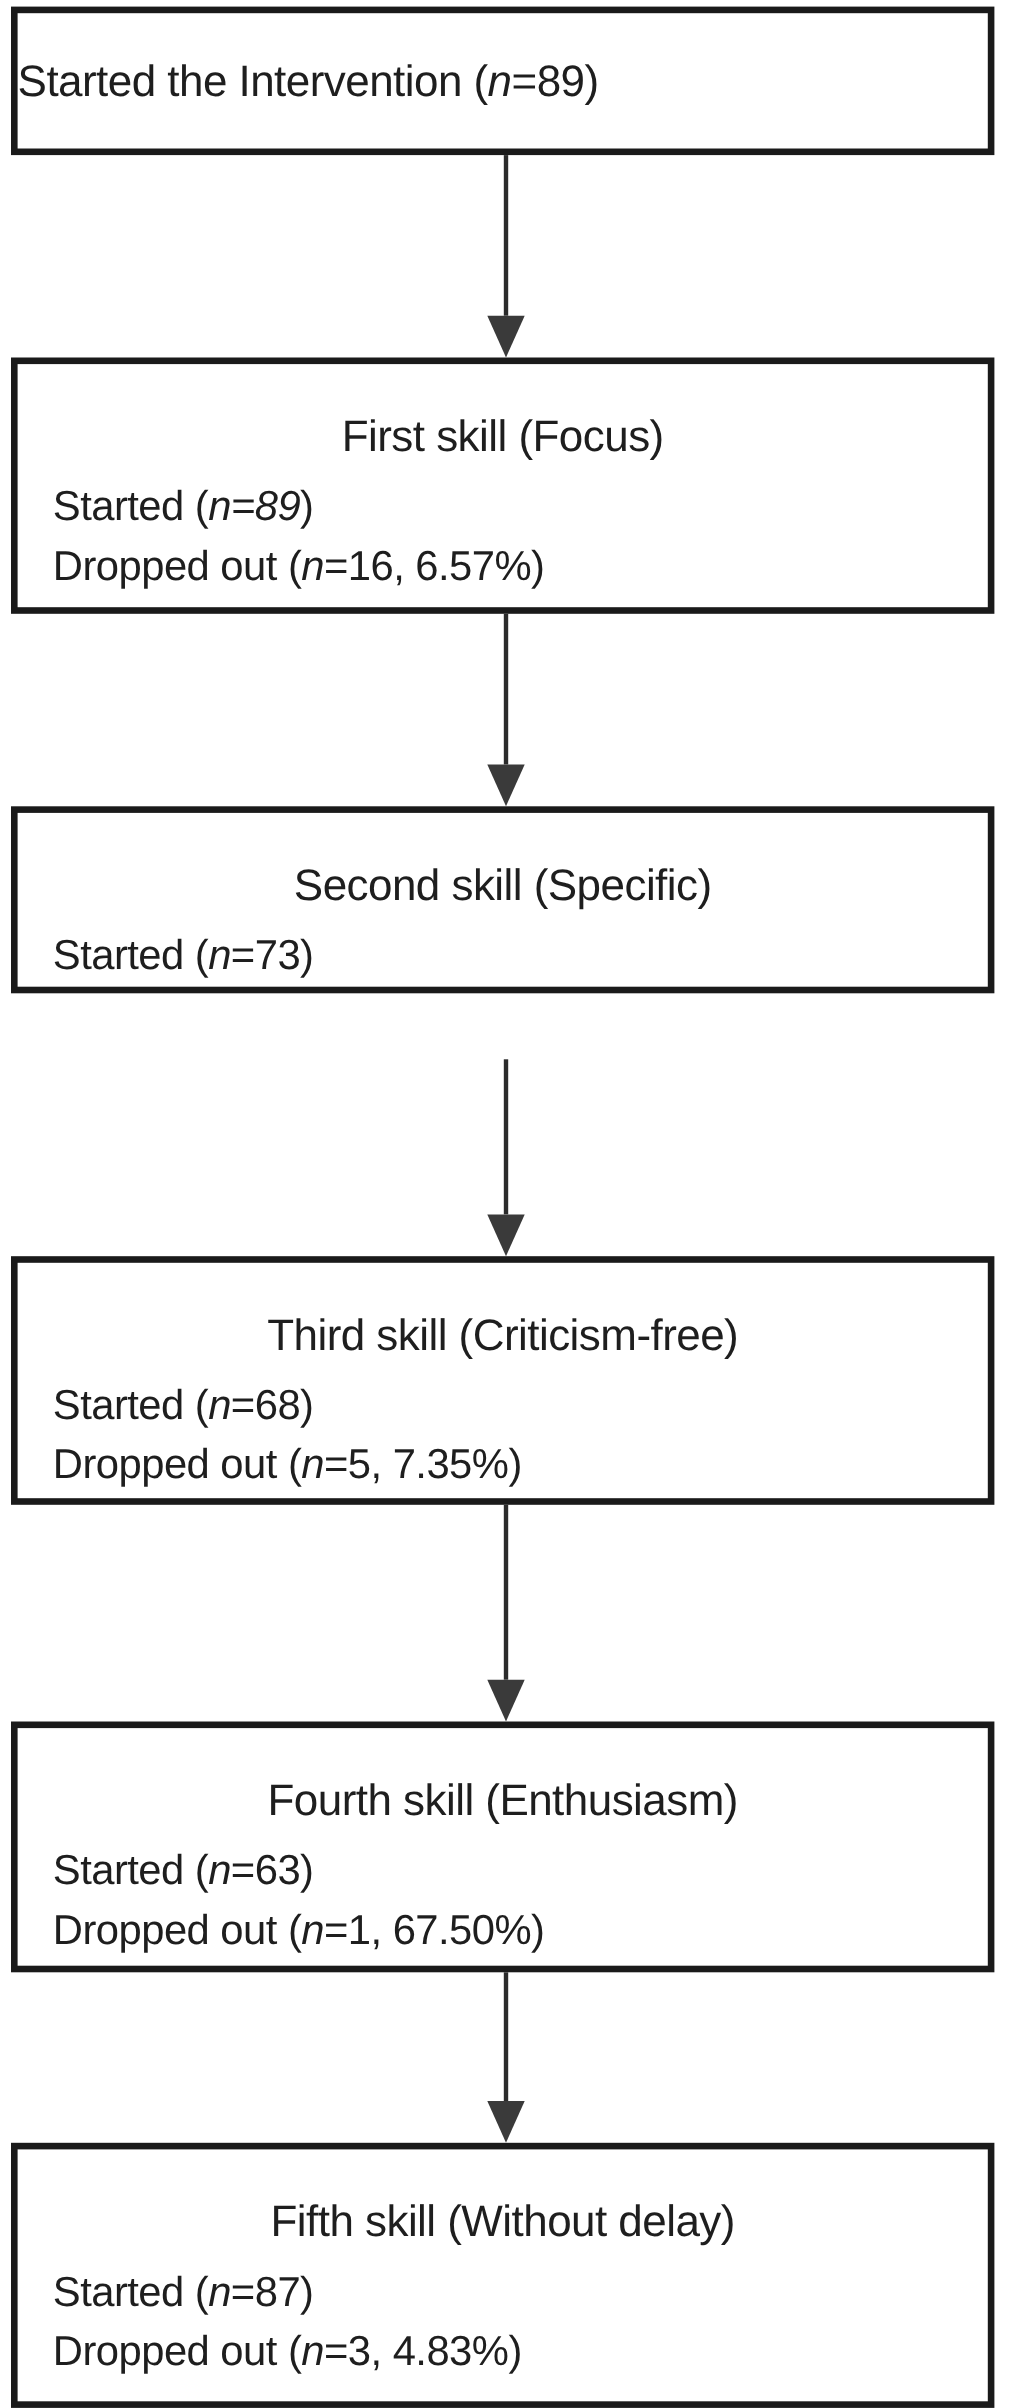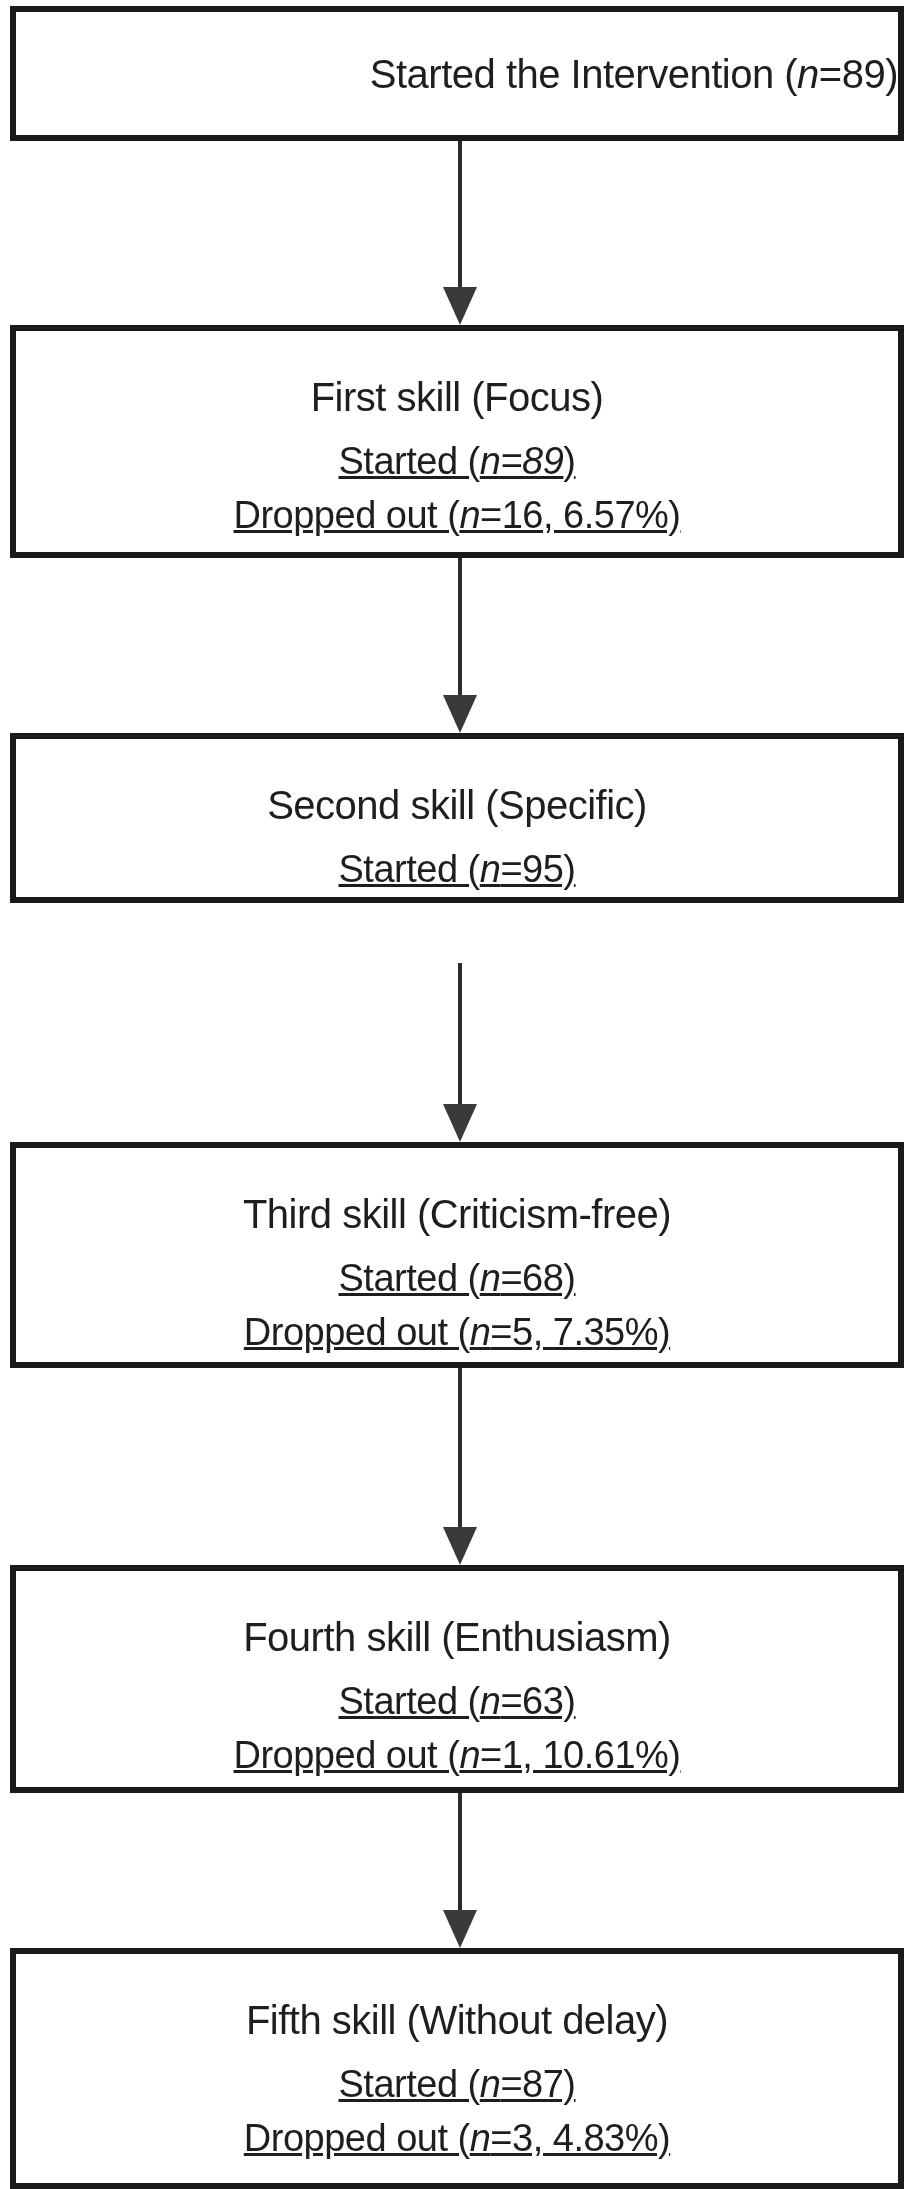--- a/index.html
+++ b/index.html
@@ -16,40 +16,39 @@
     position: absolute;
     left: 10px;
     width: 894px;
     box-sizing: border-box;
     border: 6px solid #1a1a1a;
     background: #ffffff;
   }
   .node-start {
     display: flex;
     align-items: center;
-    justify-content: flex-end;
+    justify-content: flex-start;
   }
   .node-skill {
     padding: 42px 32px 16px 32px;
   }
   .title {
     font-size: 40px;
     letter-spacing: -0.5px;
     text-align: center;
     line-height: 48px;
     white-space: nowrap;
   }
   .node-skill .title { margin-bottom: 13px; }
   .detail {
     font-size: 38px;
     letter-spacing: -0.5px;
-    text-align: center;
+    text-align: left;
     line-height: 54px;
     white-space: nowrap;
-    text-decoration: underline;
   }
   em { font-style: italic; font-family: inherit; }
   .arrow {
     position: absolute;
     left: 443px;
     width: 34px;
     display: flex;
     flex-direction: column;
     align-items: center;
   }
@@ -87,21 +86,21 @@
     <div class="detail"><span>Dropped out (</span><em>n</em><span>=16, 6.57%)</span></div>
   </div>
 
   <div class="arrow" style="top:558px;height:175px">
     <div class="shaft"></div>
     <div class="head"></div>
   </div>
 
   <div class="node node-skill" style="top:733px;height:170px">
     <div class="title"><span>Second skill (Specific)</span><em></em><span></span></div>
-    <div class="detail"><span>Started (</span><em>n</em><span>=95)</span></div>
+    <div class="detail"><span>Started (</span><em>n</em><span>=73)</span></div>
   </div>
 
   <div class="arrow" style="top:963px;height:179px">
     <div class="shaft"></div>
     <div class="head"></div>
   </div>
 
   <div class="node node-skill" style="top:1142px;height:226px">
     <div class="title"><span>Third skill (Criticism-free)</span><em></em><span></span></div>
     <div class="detail"><span>Started (</span><em>n</em><span>=68)</span></div>
@@ -109,21 +108,21 @@
   </div>
 
   <div class="arrow" style="top:1368px;height:197px">
     <div class="shaft"></div>
     <div class="head"></div>
   </div>
 
   <div class="node node-skill" style="top:1565px;height:228px">
     <div class="title"><span>Fourth skill (Enthusiasm)</span><em></em><span></span></div>
     <div class="detail"><span>Started (</span><em>n</em><span>=63)</span></div>
-    <div class="detail"><span>Dropped out (</span><em>n</em><span>=1, 10.61%)</span></div>
+    <div class="detail"><span>Dropped out (</span><em>n</em><span>=1, 67.50%)</span></div>
   </div>
 
   <div class="arrow" style="top:1793px;height:155px">
     <div class="shaft"></div>
     <div class="head"></div>
   </div>
 
   <div class="node node-skill" style="top:1948px;height:241px">
     <div class="title"><span>Fifth skill (Without delay)</span><em></em><span></span></div>
     <div class="detail"><span>Started (</span><em>n</em><span>=87)</span></div>

